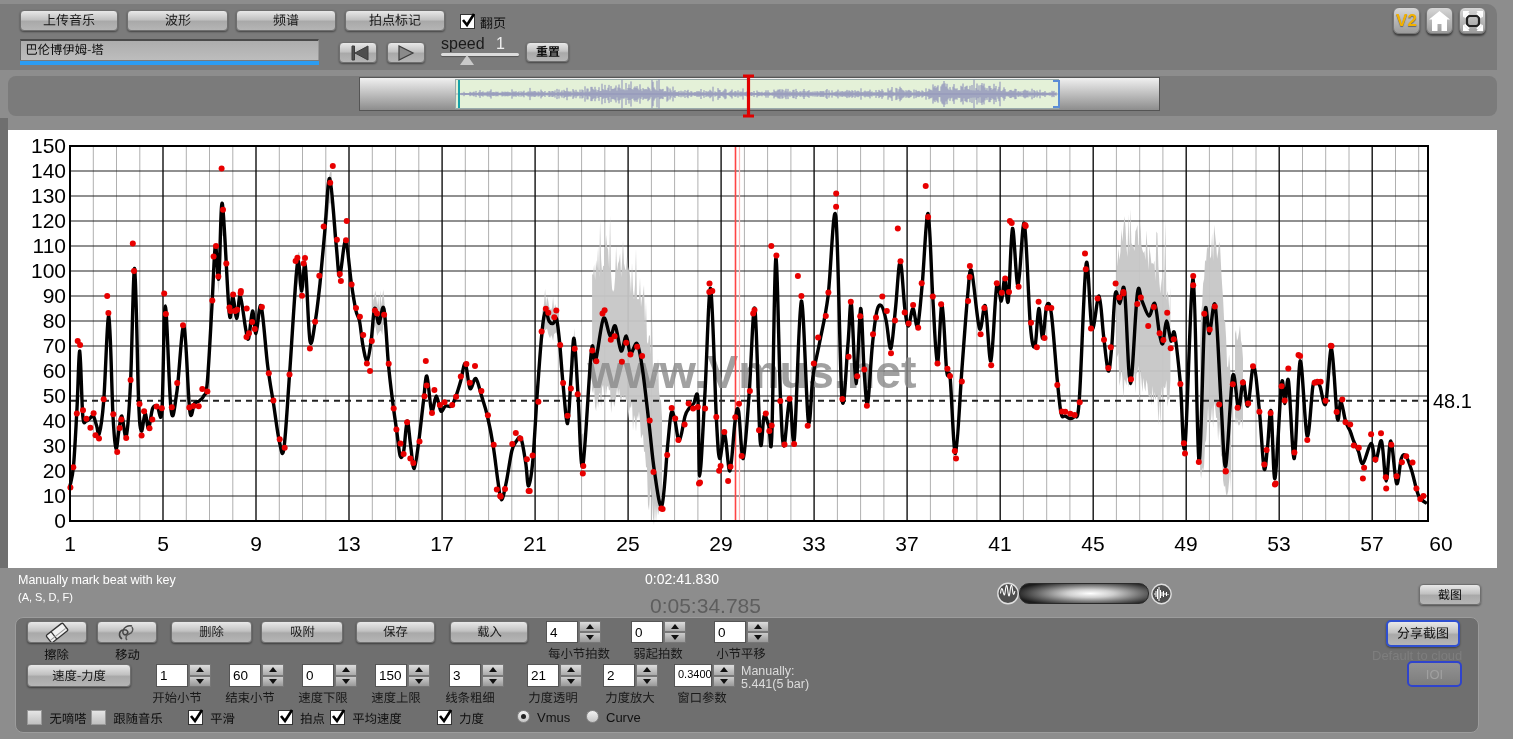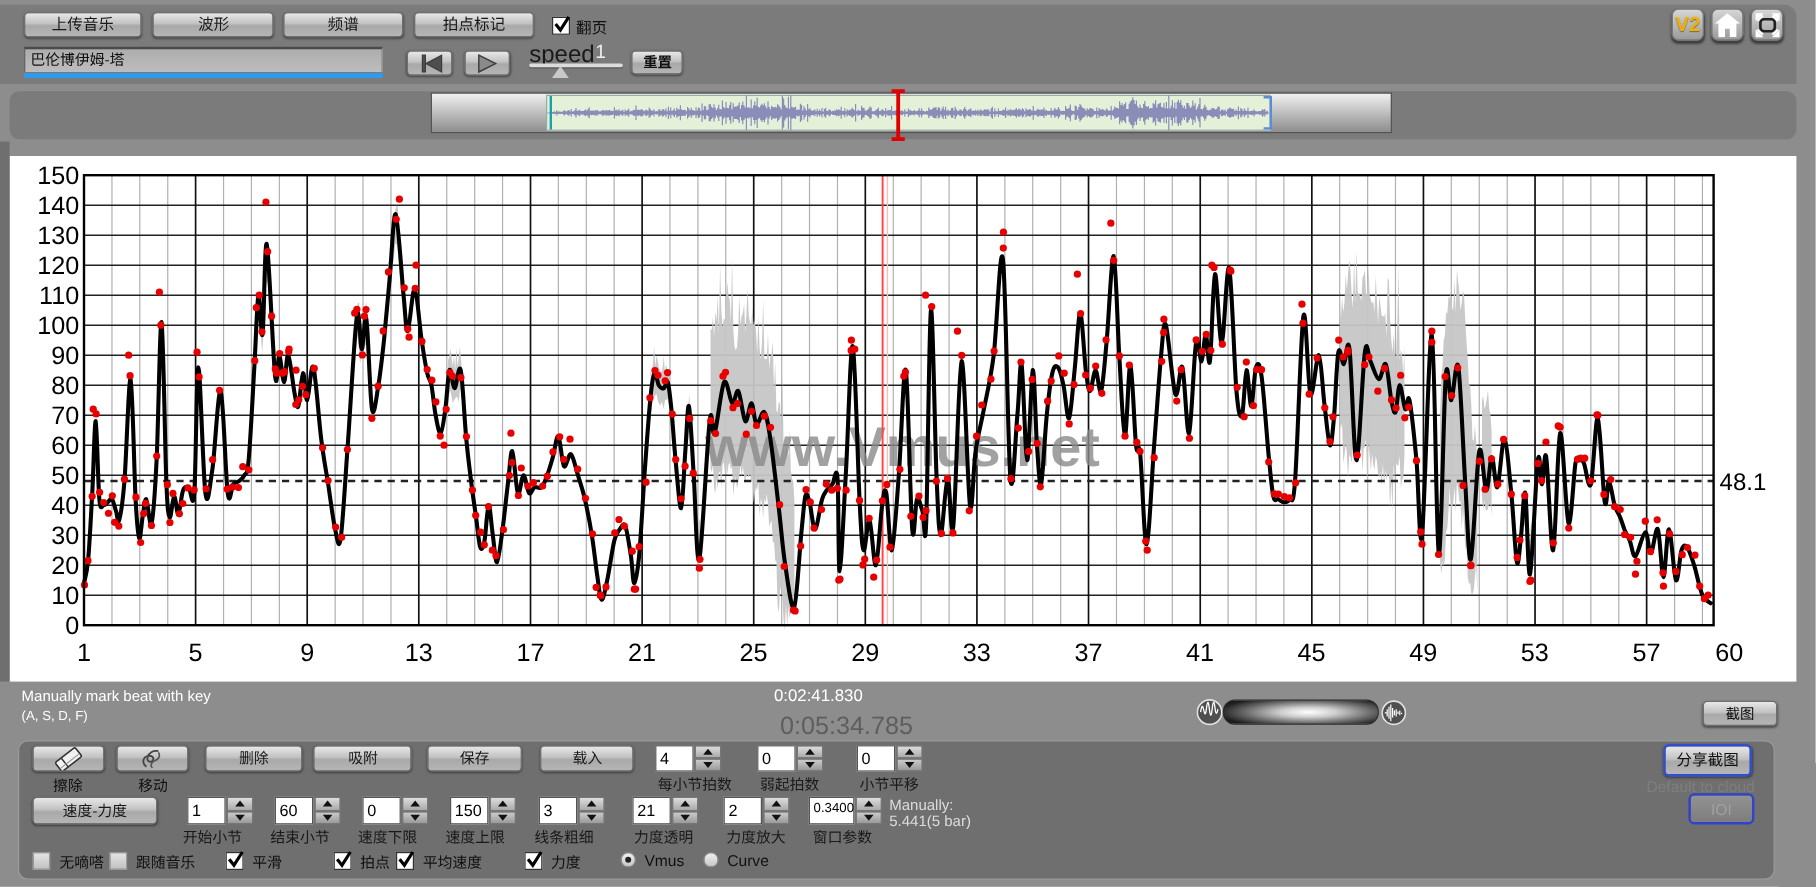--- a/index.html
+++ b/index.html
@@ -41,21 +41,21 @@
 <div style="position:absolute;left:339px;top:42px;width:38px;height:21px;background:linear-gradient(180deg,#e8e8e8 0%,#c2c2c2 45%,#a9a9a9 55%,#b5b5b5 100%);border:1px solid #6f6f6f;border-radius:4px;box-shadow:0 1px 2px rgba(0,0,0,.45);display:flex;align-items:center;justify-content:center;box-sizing:border-box;">
     <svg width="24" height="16">
       <path d="M6 1h2.5v14H6z M9 8 22 1v14z" fill="#4e4e4e" stroke="#3c3c3c"></path>
     </svg>
   </div>
 <div style="position:absolute;left:387px;top:42px;width:38px;height:21px;background:linear-gradient(180deg,#e8e8e8 0%,#c2c2c2 45%,#a9a9a9 55%,#b5b5b5 100%);border:1px solid #6f6f6f;border-radius:4px;box-shadow:0 1px 2px rgba(0,0,0,.45);display:flex;align-items:center;justify-content:center;box-sizing:border-box;">
     <svg width="22" height="16">
       <path d="M4 1v14l14-7z" fill="#8a8a8a" stroke="#3c3c3c" stroke-width="1.2"></path>
     </svg>
   </div>
-<div style="position:absolute;left:441px;top:35px;font-family:'Liberation Sans',sans-serif;font-size:20px;font-weight:normal;color:#1a1a1a;white-space:nowrap;line-height:1.1">speed</div>
+<div style="position:absolute;left:441px;top:35px;font-family:'Liberation Sans',sans-serif;font-size:16px;font-weight:normal;color:#1a1a1a;white-space:nowrap;line-height:1.1">speed</div>
 <div style="position:absolute;left:496px;top:35px;font-family:'Liberation Sans',sans-serif;font-size:16px;font-weight:normal;color:#eee;white-space:nowrap;line-height:1.1">1</div>
 <div style="position:absolute;left:441px;top:53px;width:78px;height:2.5px;background:#dcdcdc;border-radius:2px;box-shadow:0 1px 1px rgba(0,0,0,.3)"></div>
 <div style="position:absolute;left:460px;top:55px;width:0;height:0;border-left:7px solid transparent;border-right:7px solid transparent;border-bottom:10px solid #c9c9c9"></div>
 <div style="position:absolute;left:526px;top:42px;width:43px;height:20px;background:linear-gradient(180deg,#e8e8e8 0%,#c2c2c2 45%,#a9a9a9 55%,#b5b5b5 100%);border:1px solid #6f6f6f;border-radius:4px;box-shadow:0 1px 2px rgba(0,0,0,.45);display:flex;align-items:center;justify-content:center;box-sizing:border-box;">
     <svg width="24" height="16" viewBox="0 -11.8 24.0 15.6" style="display:block;overflow:visible">
       <path d="M1.8 -6.5V-2.7H5.2V-2.1H1.4V-1.0H5.2V-0.4H0.6V0.7H11.5V-0.4H6.7V-1.0H10.7V-2.1H6.7V-2.7H10.2V-6.5H6.7V-6.9H11.4V-8.1H6.7V-8.7C8.0 -8.8 9.2 -8.9 10.3 -9.1L9.6 -10.2C7.6 -9.9 4.3 -9.6 1.5 -9.6C1.6 -9.3 1.8 -8.8 1.8 -8.5C2.9 -8.5 4.1 -8.5 5.2 -8.6V-8.1H0.6V-6.9H5.2V-6.5ZM3.2 -4.1H5.2V-3.6H3.2ZM6.7 -4.1H8.8V-3.6H6.7ZM3.2 -5.5H5.2V-5.0H3.2ZM6.7 -5.5H8.8V-5.0H6.7Z M20.0 -8.8H21.4V-8.1H20.0ZM17.3 -8.8H18.7V-8.1H17.3ZM14.6 -8.8H16.0V-8.1H14.6ZM14.0 -5.1V-0.3H12.6V0.8H23.4V-0.3H22.0V-5.1H18.3L18.4 -5.6H23.1V-6.6H18.6L18.7 -7.1H22.8V-9.8H13.3V-7.1H17.2L17.1 -6.6H12.8V-5.6H17.0L17.0 -5.1ZM15.4 -0.3V-0.7H20.5V-0.3ZM15.4 -3.1H20.5V-2.6H15.4ZM15.4 -3.8V-4.3H20.5V-3.8ZM15.4 -1.9H20.5V-1.5H15.4Z" fill="#111"></path>
     </svg>
   </div>
 <div style="position:absolute;left:1393px;top:7px;width:27px;height:27px;background:linear-gradient(180deg,#d6d6d6,#9b9b9b);border-radius:6px;border:1px solid #777;box-shadow:0 2px 2px rgba(0,0,0,.5);display:flex;align-items:center;justify-content:center;box-sizing:border-box;">
     <span style="font-family:'Liberation Sans',sans-serif;font-weight:bold;font-size:17px;color:#f2b100;text-shadow:0 1px 1px #666">V2</span>

